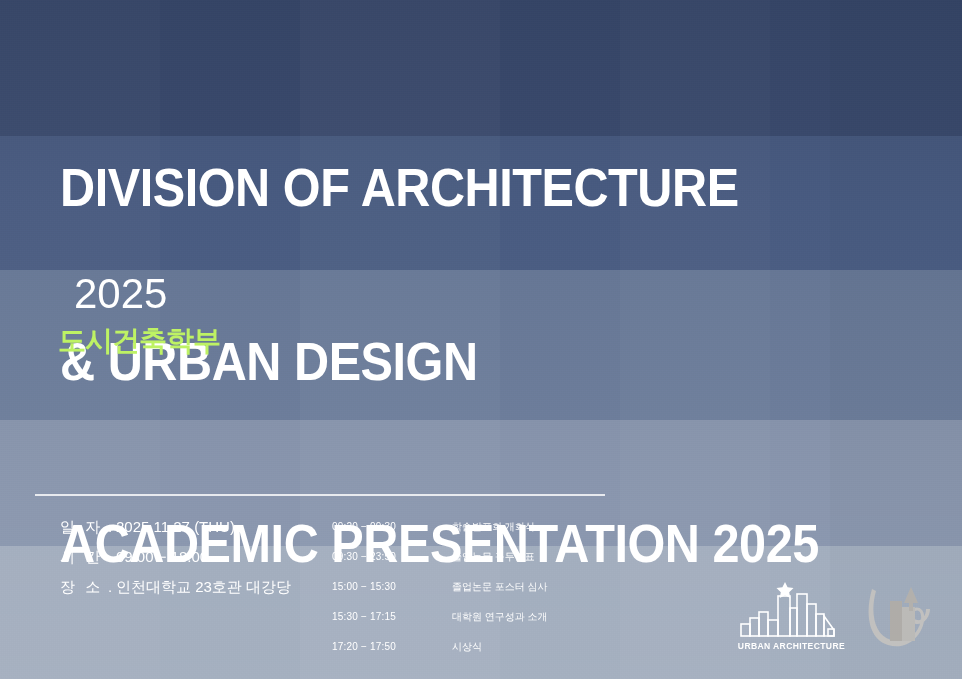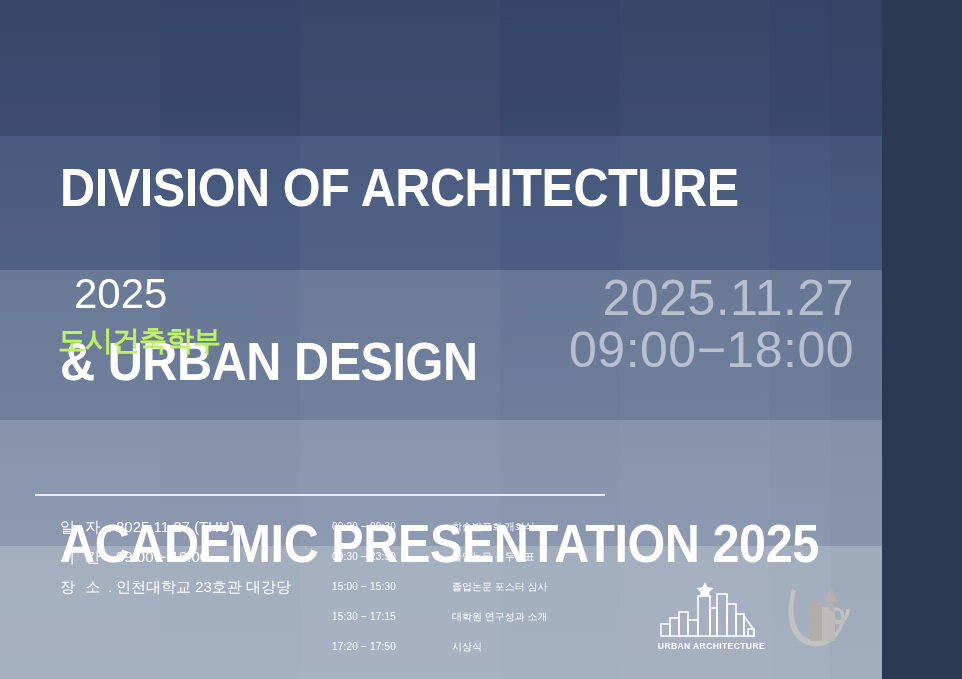--- a/index.html
+++ b/index.html
@@ -1,21 +1,21 @@
 <!DOCTYPE html>
 <html><head>
 <meta charset="utf-8">
 <title>Poster</title>
 <style>
   html,body{margin:0;padding:0;background:#2b3a52;}
   *{box-sizing:border-box;}
 
   .poster{
     position:relative;
-    width:882px;
+    width:962px;
     height:679px;
     overflow:hidden;
     font-family:"Liberation Sans","DejaVu Sans",sans-serif;
     background:#5a6c8c;
     -webkit-font-smoothing:antialiased;
   }
 
   
   .bg{position:absolute;inset:0;z-index:0;}
   .band{position:absolute;left:0;width:100%;}
@@ -154,24 +154,20 @@
       <span class="hl-line">DIVISION OF ARCHITECTURE</span>
       <span class="hl-line">&amp; URBAN DESIGN</span>
       <span class="hl-line hl3">ACADEMIC PRESENTATION 2025</span>
     </div>
 
     <div class="kor">
       <div class="kor-year">2025</div>
       <div class="kor-dept">도시건축학부</div>
     </div>
 
-    <div class="bigdate">
-      <div>2025.11.27</div>
-      <div>09:00−18:00</div>
-    </div>
 
     <div class="divider"></div>
 
     <div class="info">
       <div class="info-row">
         <span class="info-label">일 자</span>
         <span class="info-dot">.</span>
         <span class="info-value">2025.11.27 (THU)</span>
       </div>
       <div class="info-row">

